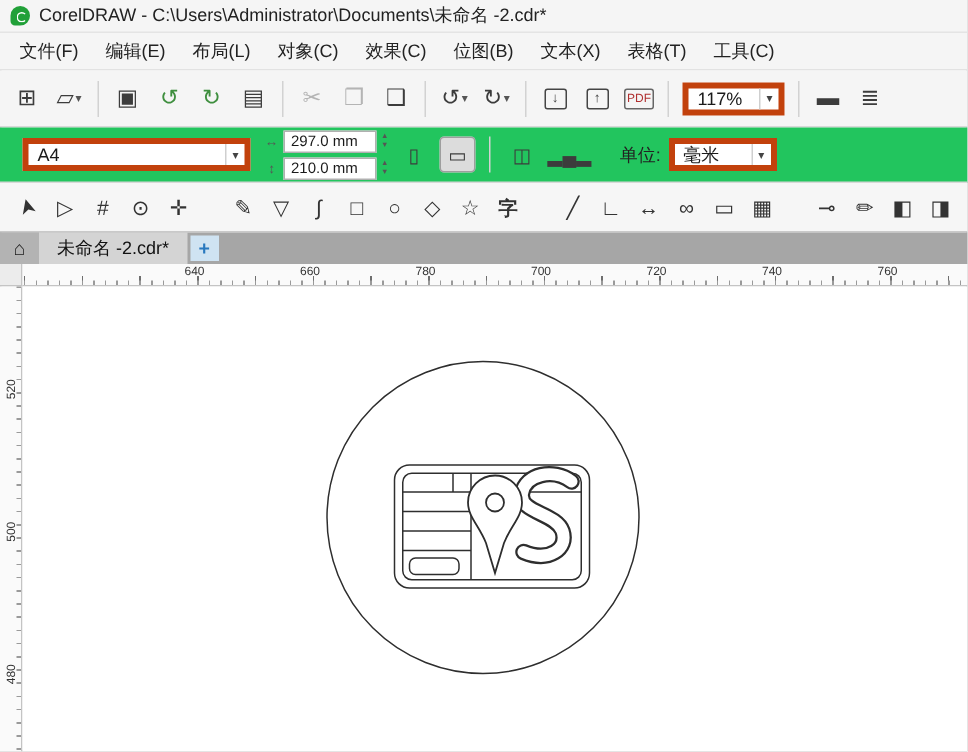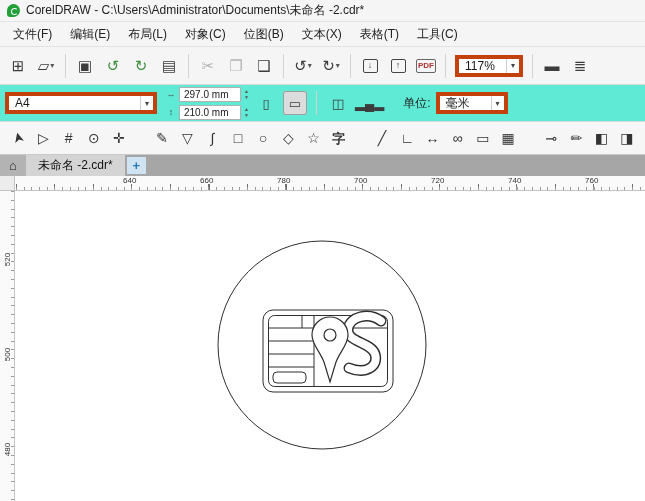--- a/index.html
+++ b/index.html
@@ -24,33 +24,33 @@
   
   .stdbar { height:38px; background:#f5f5f5; border-bottom:1px solid #d8d8d8;
     display:flex; align-items:center; padding:0 5px; gap:2px; }
   .tbtn { min-width:26px; height:26px; display:flex; align-items:center; justify-content:center;
     border-radius:3px; font-size:15px; color:#3c3c3c; cursor:default; }
   .tbtn.disabled { color:#b4b4b4; }
   .tbtn.active { background:#dcdcdc; box-shadow: inset 0 0 0 1px #9e9e9e; }
   .glyph { line-height:1; }
   .glyph.boxed { font-size:9px; font-weight:bold; border:1.5px solid #454545; border-radius:2px;
     width:15px; height:14px; display:flex; align-items:center; justify-content:center; }
-  .glyph.pdf { font-size:8px; font-weight:700; color:#b03030; border:1px solid #666;
+  .glyph.pdf { font-size:8px; font-weight:400; color:#b03030; border:1px solid #666;
     border-radius:2px; padding:2px 1px; }
   .glyph.rot { display:inline-block; transform:rotate(-105deg); }
   .dropdown-caret { font-size:8px; color:#555; margin-left:1px; }
   .sep { width:1px; height:24px; background:#d2d2d2; margin:0 4px; flex:0 0 auto; }
   .combo { background:#fff; border:4px solid #c2410c; height:22px;
     display:flex; align-items:center; justify-content:space-between; padding-left:6px; font-size:12px; }
   .caret { font-size:8px; color:#444; border-left:1px solid #cfcfcf; align-self:stretch;
     display:flex; align-items:center; padding:0 4px; margin-left:4px; }
   .zoom-combo { width:68px; margin:0 3px; }
   
-  .propbar { height:37px; background:#5eead4; border-bottom:1px solid #d8d8d8;
-    display:flex; align-items:center; padding:0 5px; gap:5px; }
+  .propbar { height:37px; background:#22c55e; border-bottom:1px solid #d8d8d8;
+    display:flex; align-items:center; padding:0 15px; gap:5px; }
   .page-combo { width:152px; flex:0 0 auto; }
   .dims { display:flex; flex-direction:column; gap:2px; margin-left:4px; }
   .dim-row { display:flex; align-items:center; gap:3px; height:16px; }
   .dim-icon { font-size:9px; color:#555; width:10px; text-align:center; }
   .dim-field { width:62px; height:15px; border:1px solid #b0b0b0; background:#fff;
     font-size:10px; display:flex; align-items:center; padding:0 4px; }
   .spin { display:flex; flex-direction:column; gap:1px; }
   .spin span { font-size:5px; line-height:5px; color:#555; }
   .pbtn { min-width:24px; height:24px; font-size:13px; }
   .units-label { margin-left:14px; color:#222; }
@@ -96,20 +96,21 @@
 <div class="titlebar">
   <span class="app-logo"></span>
   <span class="title-text">CorelDRAW - C:\Users\Administrator\Documents\未命名 -2.cdr*</span>
 </div>
 
 <div class="menubar" id="menubar">
     <span class="menu-item">文件(F)</span>
     <span class="menu-item">编辑(E)</span>
     <span class="menu-item">布局(L)</span>
     <span class="menu-item">对象(C)</span>
+    <span class="menu-item">效果(C)</span>
     <span class="menu-item">位图(B)</span>
     <span class="menu-item">文本(X)</span>
     <span class="menu-item">表格(T)</span>
     <span class="menu-item">工具(C)</span>
   </div>
 
 <div class="stdbar" id="stdbar">
     <span class="tbtn">
       <span class="glyph">⊞</span>
     </span>

